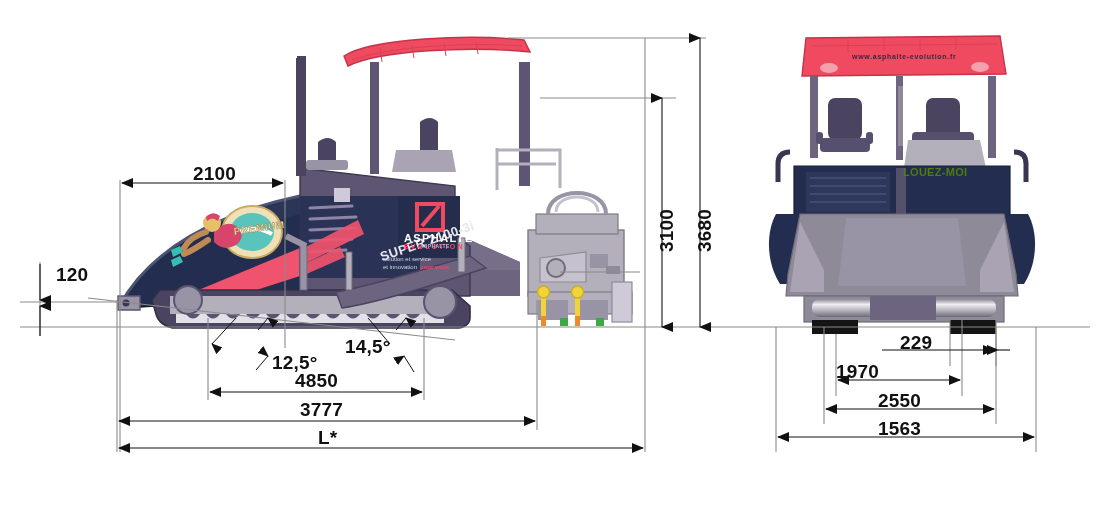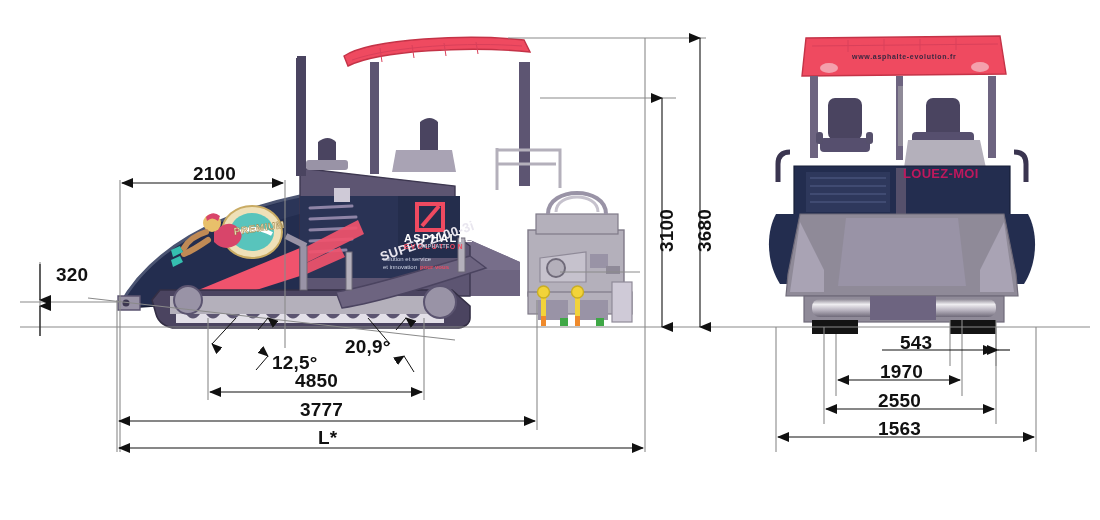--- a/index.html
+++ b/index.html
@@ -287,42 +287,42 @@
 
       <path d="M838,380 L960,380" marker-start="url(#al)" marker-end="url(#ar)" stroke="#111"></path>
 
       <path d="M826,409 L994,409" marker-start="url(#al)" marker-end="url(#ar)" stroke="#111"></path>
 
       <path d="M778,437 L1034,437" marker-start="url(#al)" marker-end="url(#ar)" stroke="#111"></path>
     </g>
   </svg>
 
   <div class="dimtext" style="left:193px;top:163px">2100</div>
-  <div class="dimtext" style="left:56px;top:264px">320</div>
+  <div class="dimtext" style="left:56px;top:264px">120</div>
   <div class="dimtext" style="left:272px;top:352px">12,5°</div>
-  <div class="dimtext" style="left:345px;top:336px">20,9°</div>
+  <div class="dimtext" style="left:345px;top:336px">14,5°</div>
   <div class="dimtext" style="left:295px;top:370px">4850</div>
   <div class="dimtext" style="left:300px;top:399px">3777</div>
   <div class="dimtext" style="left:318px;top:427px">L*</div>
   <div class="dimtext vert" style="left:656px;top:252px;transform:rotate(-90deg)">3100</div>
   <div class="dimtext vert" style="left:694px;top:252px;transform:rotate(-90deg)">3680</div>
 
-  <div class="dimtext" style="left:900px;top:332px">543</div>
-  <div class="dimtext" style="left:880px;top:361px">1970</div>
+  <div class="dimtext" style="left:900px;top:332px">229</div>
+  <div class="dimtext" style="left:836px;top:361px">1970</div>
   <div class="dimtext" style="left:878px;top:390px">2550</div>
   <div class="dimtext" style="left:878px;top:418px">1563</div>
 
   <div class="badge" style="left:378px;top:250px;transform:rotate(-19deg);transform-origin:0 0;
        font-size:13px;font-weight:700;color:#e9e6ef;letter-spacing:.5px;">SUPER 2100-3i</div>
   <div class="badge" style="left:404px;top:232px;font-size:11px;font-weight:700;color:#fff;letter-spacing:1.4px;">ASPHALTE</div>
   <div class="badge" style="left:404px;top:243px;font-size:7px;font-weight:700;color:#ef4a60;letter-spacing:2.2px;">EVOLUTION</div>
   <div class="badge" style="left:383px;top:256px;font-size:6px;color:#cfd4e4;">solution et service</div>
   <div class="badge" style="left:383px;top:264px;font-size:6px;color:#cfd4e4;">et innovation</div>
   <div class="badge" style="left:420px;top:264px;font-size:6px;font-weight:700;color:#ef4a60;">pour vous</div>
   <div class="badge" style="left:233px;top:226px;transform:rotate(-8deg);transform-origin:0 0;
        font-size:10px;font-weight:800;color:#f0e6c4;letter-spacing:.6px;
        -webkit-text-stroke:.4px #8e6f2e;">PREMIUM</div>
   <div class="badge" style="left:420px;top:243px;font-size:5px;font-weight:700;color:#b9bed0;letter-spacing:.4px;">ASPHALTE</div>
 
-  <div class="badge" style="left:903px;top:166px;font-size:13px;font-weight:800;color:#be185d;letter-spacing:.3px;">LOUEZ-MOI</div>
+  <div class="badge" style="left:903px;top:166px;font-size:11px;font-weight:800;color:#4d7c0f;letter-spacing:.3px;">LOUEZ-MOI</div>
   <div class="badge" style="left:852px;top:53px;font-size:7px;font-weight:700;color:#3a2740;letter-spacing:.7px;">www.asphalte-evolution.fr</div>
 
 </div>
 
 </body></html>

